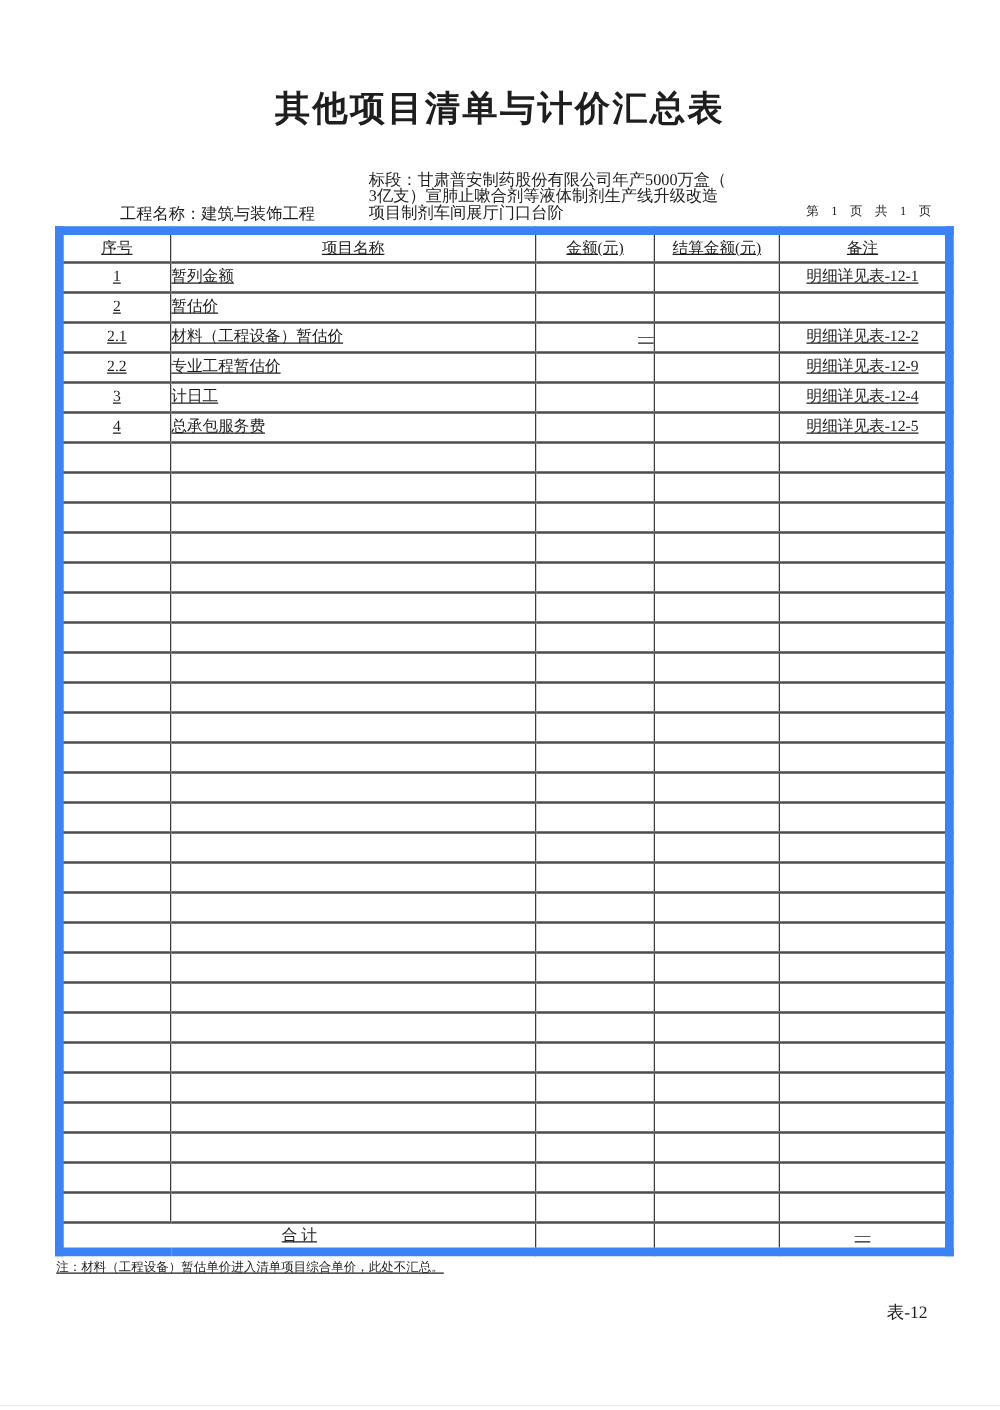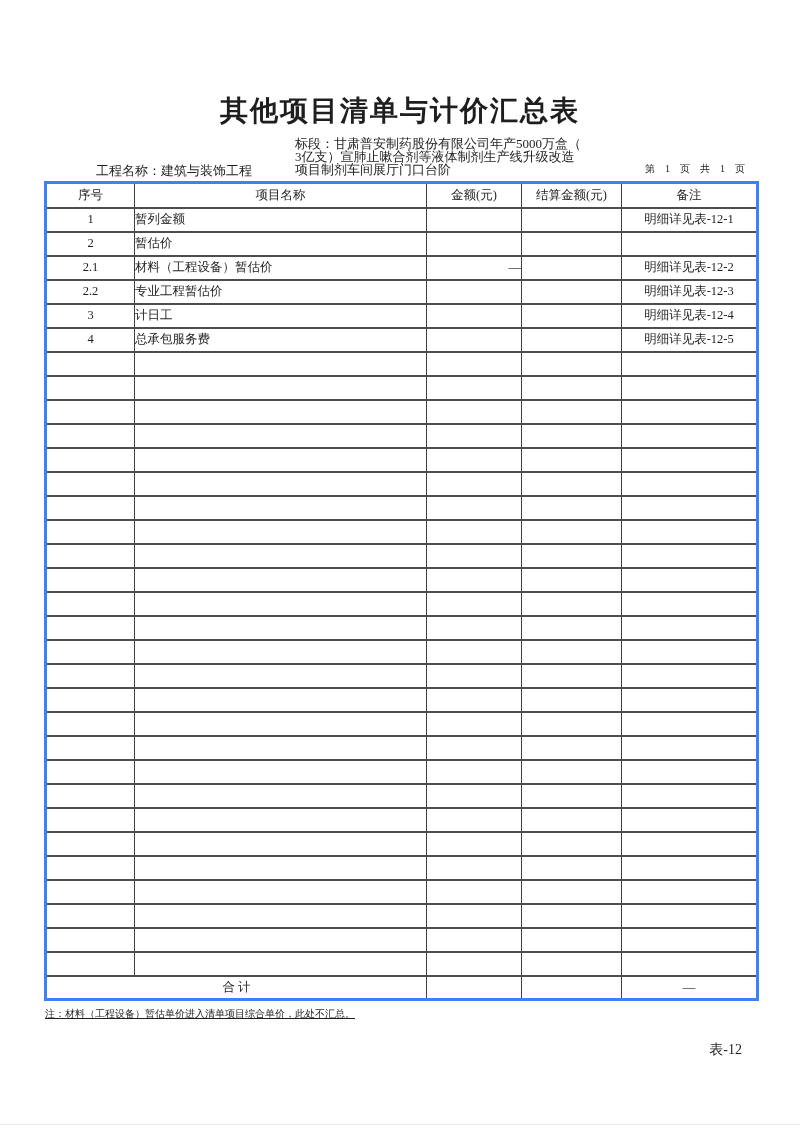--- a/index.html
+++ b/index.html
@@ -7,21 +7,21 @@
     position: relative;
     width: 800px;
     height: 1128px;
     background: #ffffff;
     font-family: "Liberation Serif", "DejaVu Serif", serif;
     color: #1e1e1e;
     overflow: hidden;
   }
   .doc-title {
     position: absolute;
-    top: 92px;
+    top: 68px;
     left: 0;
     width: 100%;
     text-align: center;
     font-size: 28px;
     font-weight: bold;
     letter-spacing: 2px;
     white-space: nowrap;
   }
   .bid-block {
     position: absolute;
@@ -46,21 +46,22 @@
     font-size: 10px;
     white-space: pre;
   }
   table.summary {
     position: absolute;
     left: 44px;
     top: 181px;
     width: 712px;
     border-collapse: collapse;
     table-layout: fixed;
-    border: 3px solid #3b82f6;
+    border: 7px solid #3b82f6;
+    text-decoration: underline;
   }
   table.summary th, table.summary td {
     border-left: 1.5px solid #3d3d3d;
     border-right: 1.5px solid #3d3d3d;
     border-top: 2px solid #4d4d4d;
     border-bottom: 2px solid #4d4d4d;
     font-size: 12.5px;
     font-weight: normal;
     padding: 0;
     overflow: hidden;
@@ -151,21 +152,21 @@
           <td class="c-name">材料（工程设备）暂估价</td>
           <td class="c-amt">—</td>
           <td class="c-set"></td>
           <td class="c-rmk">明细详见表-12-2</td>
         </tr>
         <tr>
           <td class="c-no">2.2</td>
           <td class="c-name">专业工程暂估价</td>
           <td class="c-amt"></td>
           <td class="c-set"></td>
-          <td class="c-rmk">明细详见表-12-3</td>
+          <td class="c-rmk">明细详见表-12-9</td>
         </tr>
         <tr>
           <td class="c-no">3</td>
           <td class="c-name">计日工</td>
           <td class="c-amt"></td>
           <td class="c-set"></td>
           <td class="c-rmk">明细详见表-12-4</td>
         </tr>
         <tr>
           <td class="c-no">4</td>

